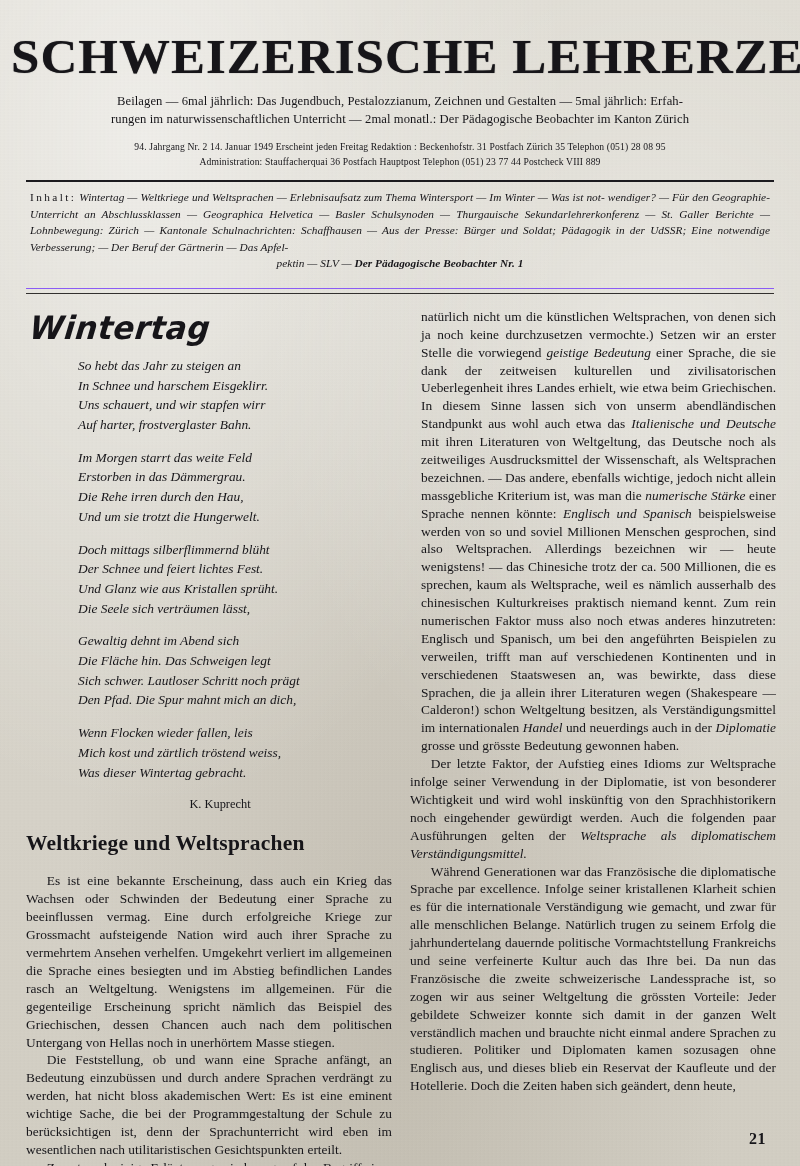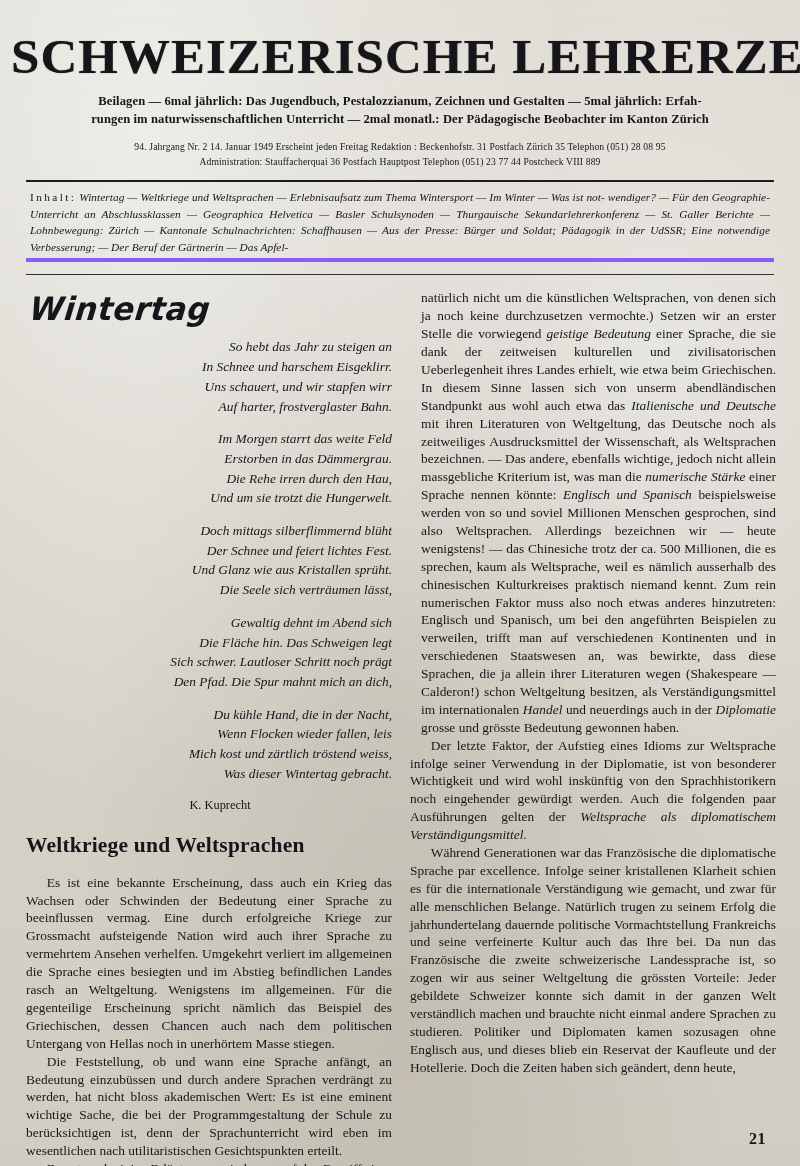--- a/index.html
+++ b/index.html
@@ -50,40 +50,40 @@
     font-size: 49px;
     letter-spacing: 1.0px;
     line-height: 1.0;
     margin: 6px 0 0 0;
     transform: scaleX(1.04);
     text-shadow: 0 0 1px rgba(0,0,0,0.55);
     white-space: nowrap;
   }
   .subhead {
     text-align: center;
-    font-weight: bold;
+    font-weight: normal;
     font-size: 12.6px;
     line-height: 1.42;
     margin: 12px 34px 0 34px;
     letter-spacing: .1px;
   }
   .imprint {
     text-align: center;
     font-size: 9.6px;
     line-height: 1.55;
     margin: 11px 18px 4px 18px;
     letter-spacing: .15px;
   }
 
   
   .inhalt-box {
-    margin: 11px 0 12px 0;
+    margin: 11px 0 4px 0;
     border-top: 2.5px solid #1d1c20;
-    border-bottom: 4px solid #8b5cf6;
-    padding: 7px 4px 3px 4px;
+    border-bottom: 1px solid #8b5cf6;
+    padding: 7px 4px 16px 4px;
   }
   .inhalt {
     font-style: italic;
     font-size: 11.3px;
     line-height: 1.46;
     text-align: justify;
     letter-spacing: .05px;
   }
   .inhalt .lead {
     font-style: normal;
@@ -120,21 +120,21 @@
     transform: skewX(-6deg) scaleY(1.04);
     transform-origin: left bottom;
     display: inline-block;
   }
   .poem {
     font-style: italic;
     font-size: 13.4px;
     line-height: 1.47;
     margin-left: 52px;
   }
-  .stanza { margin-bottom: 13px; text-align: right; }
+  .stanza { margin-bottom: 13px; }
   .poem-sign {
     font-style: normal;
     font-size: 12.4px;
     text-align: center;
     margin: 2px 30px 0 0;
   }
 
   
   .article-title {
     font-weight: bold;
@@ -182,20 +182,21 @@
     <div>94. Jahrgang   Nr. 2   14. Januar 1949   Erscheint jeden Freitag   Redaktion : Beckenhofstr. 31   Postfach Zürich 35   Telephon (051) 28 08 95</div>
     <div>Administration: Stauffacherquai 36   Postfach Hauptpost   Telephon (051) 23 77 44   Postcheck VIII 889</div>
   </div>
 
   <div class="inhalt-box">
     <div class="inhalt">
       <span class="lead">Inhalt:</span><span> Wintertag — Weltkriege und Weltsprachen — Erlebnisaufsatz zum Thema Wintersport — Im Winter — Was ist not-</span>
       <span>wendiger? — Für den Geographie-Unterricht an Abschlussklassen — Geographica Helvetica — Basler Schulsynoden — Thurgauische</span>
       <span>Sekundarlehrerkonferenz — St. Galler Berichte — Lohnbewegung: Zürich — Kantonale Schulnachrichten: Schaffhausen — Aus der</span>
       <span>Presse: Bürger und Soldat; Pädagogik in der UdSSR; Eine notwendige Verbesserung; — Der Beruf der Gärtnerin — Das Apfel-</span>
+      <div class="inhalt-last"><span>pektin — SLV — </span><span class="bold">Der Pädagogische Beobachter Nr. 1</span></div>
     </div>
   </div>
   <div class="rule-thin"></div>
 
   <div class="columns">
 
     <div class="col">
 
       <div class="poem-title">Wintertag</div>
 
@@ -218,21 +219,20 @@
           <div>Und Glanz wie aus Kristallen sprüht.</div>
           <div>Die Seele sich verträumen lässt,</div>
         </div>
         <div class="stanza">
           <div>Gewaltig dehnt im Abend sich</div>
           <div>Die Fläche hin. Das Schweigen legt</div>
           <div>Sich schwer. Lautloser Schritt noch prägt</div>
           <div>Den Pfad.  Die Spur mahnt mich an dich,</div>
         </div>
         <div class="stanza">
-          <div>Du kühle Hand, die in der Nacht,</div>
           <div>Wenn Flocken wieder fallen, leis</div>
           <div>Mich kost und zärtlich tröstend weiss,</div>
           <div>Was dieser Wintertag gebracht.</div>
         </div>
         <div class="poem-sign">K. Kuprecht</div>
       </div>
 
       <div class="article-title">Weltkriege und Weltsprachen</div>
 
       <div class="body">

